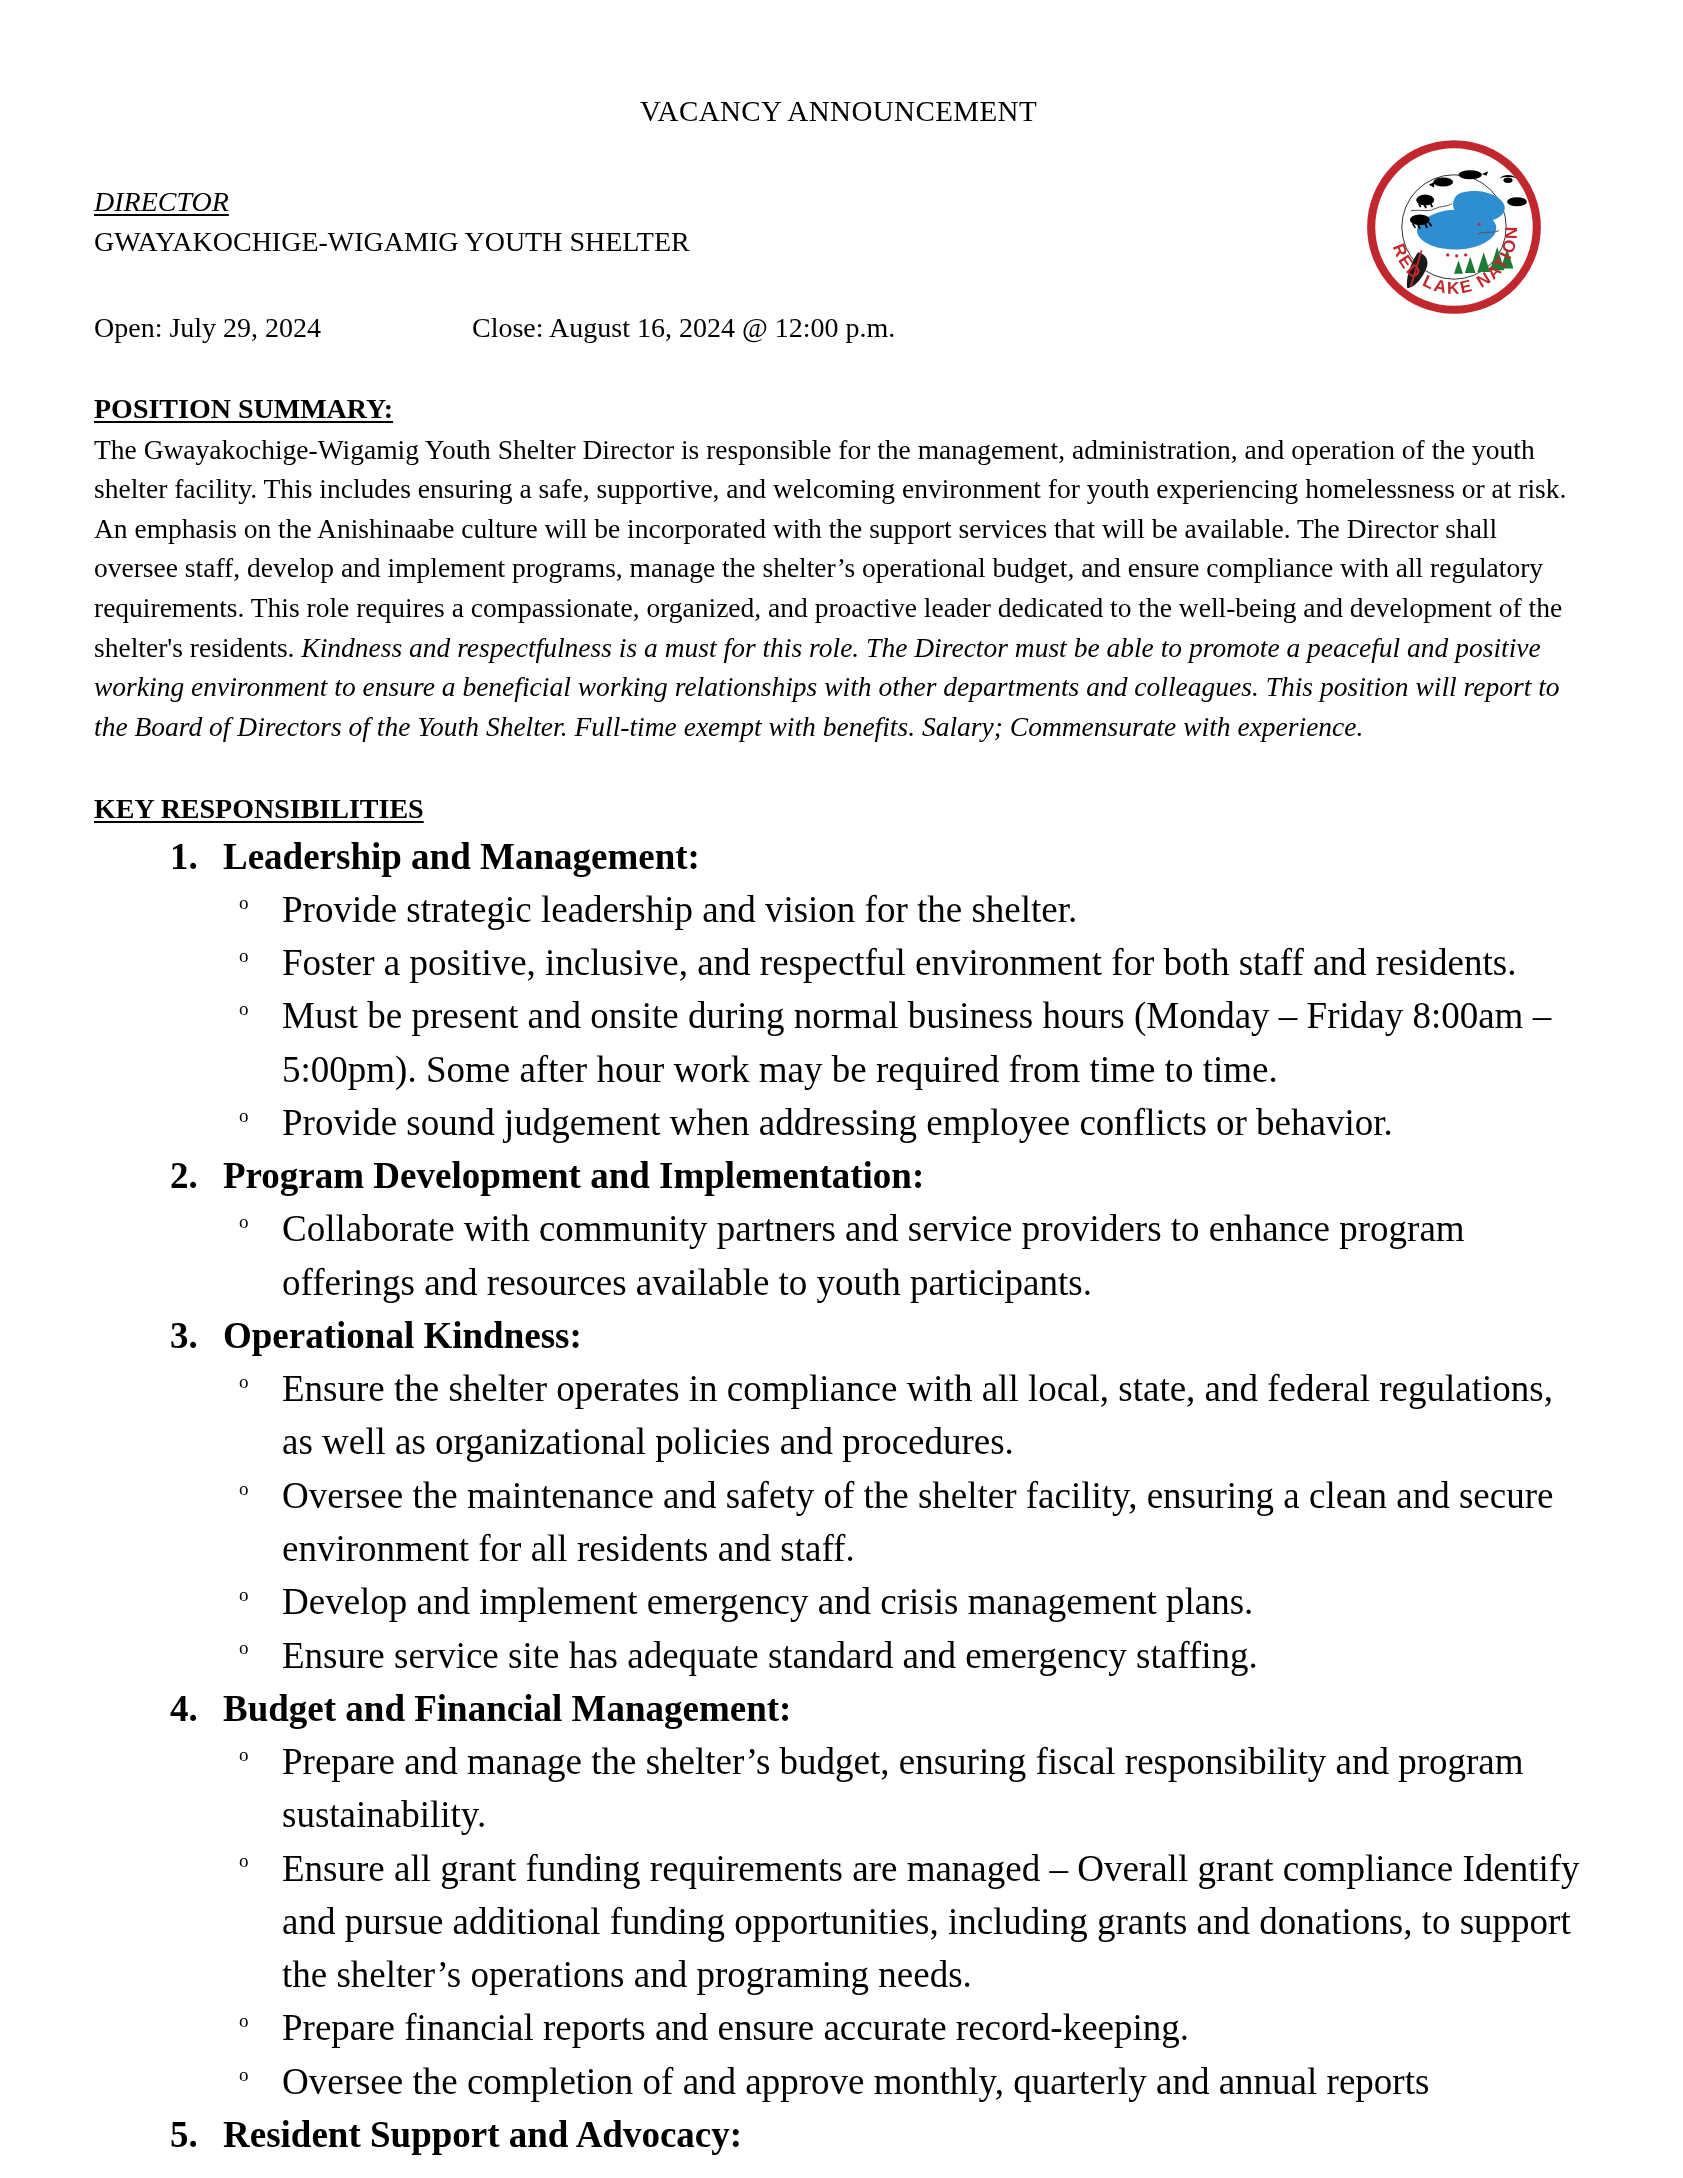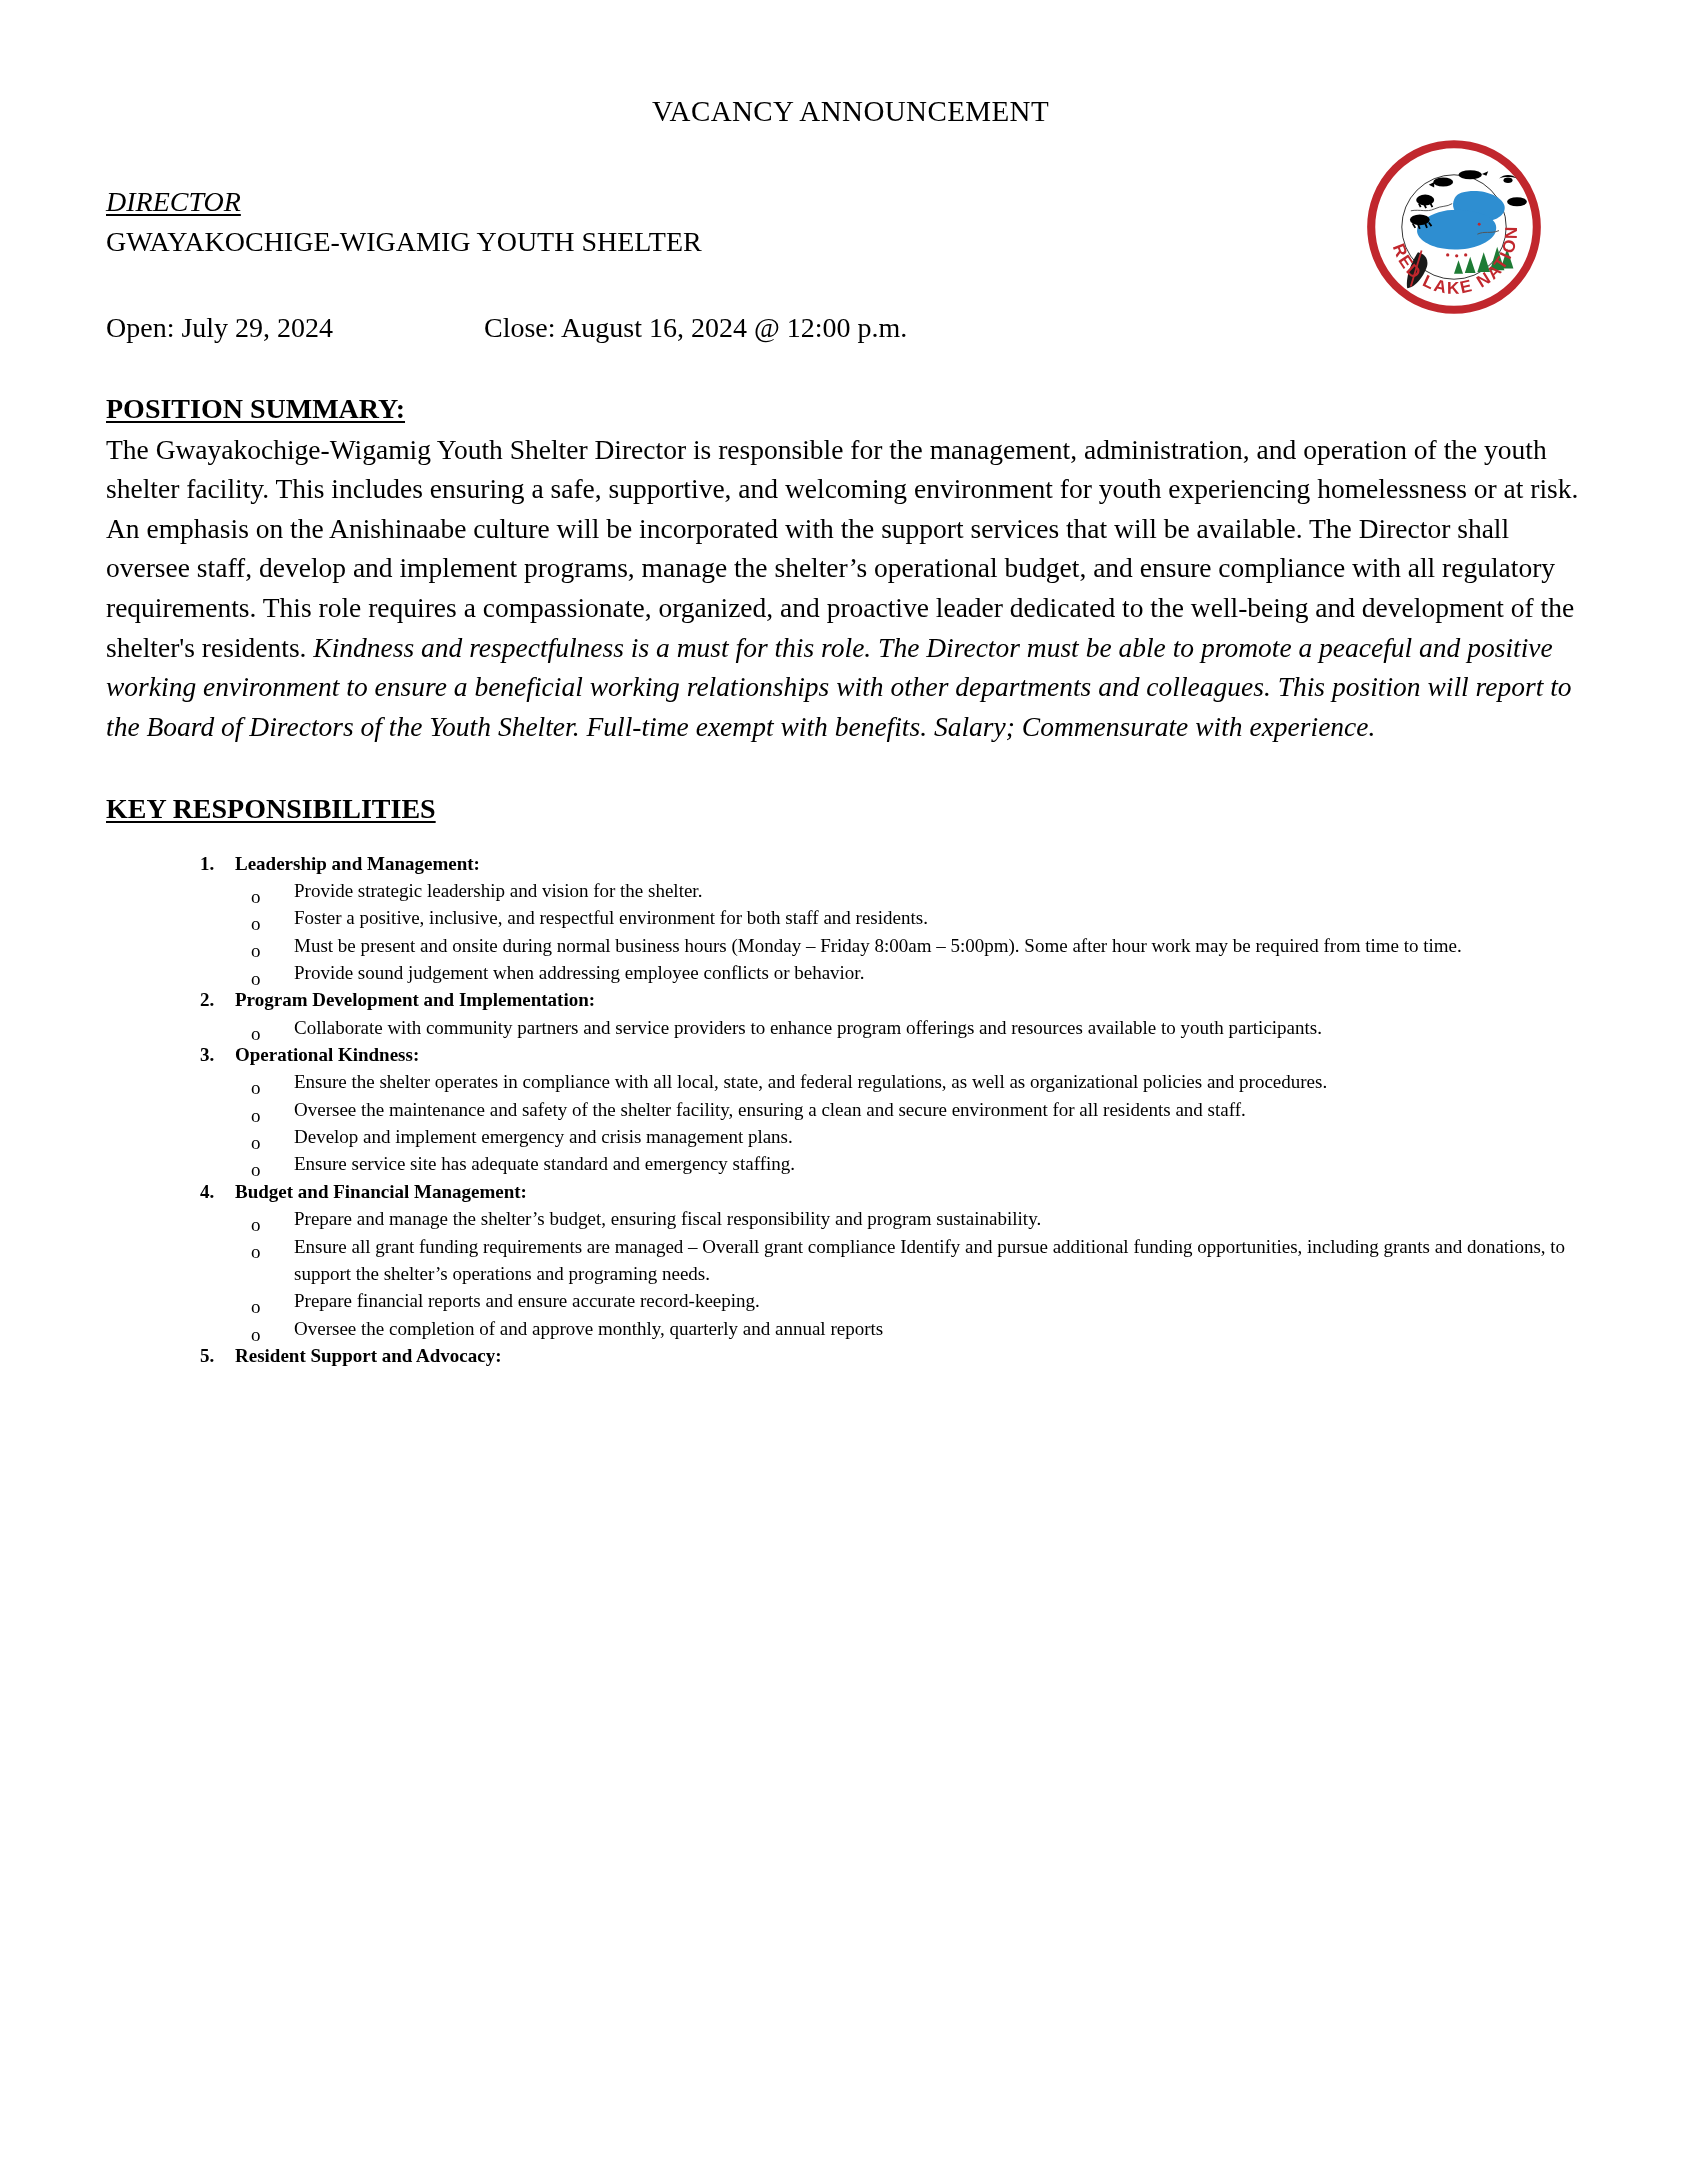--- a/index.html
+++ b/index.html
@@ -15,21 +15,21 @@
     position: relative;
     width: 1683px;
     height: 2178px;
     background: #ffffff;
     box-sizing: border-box;
     padding: 0;
     overflow: hidden;
   }
   .content {
     position: absolute;
-    left: 106px;
+    left: 94px;
     top: 0;
     width: 1489px;
   }
 
   
   .doc-title {
     text-align: center;
     font-size: 29px;
     line-height: 1.18;
     margin-top: 94px;
@@ -89,23 +89,23 @@
     font-size: 27.5px;
     line-height: 1.44;
     margin: 0;
     text-align: left;
   }
   .ital { font-style: italic; }
 
   
   ol.resp-list {
     list-style: decimal;
-    margin: 20px 0 0 0;
+    margin: 0 0 0 0;
     padding-left: 113px;
-    font-size: 19px;
+    font-size: 37px;
     line-height: 1.44;
   }
   ol.resp-list > li {
     font-weight: bold;
     margin: 0;
     padding-left: 16px;
   }
   ol.resp-list > li > .resp-label {
     font-weight: bold;
   }

